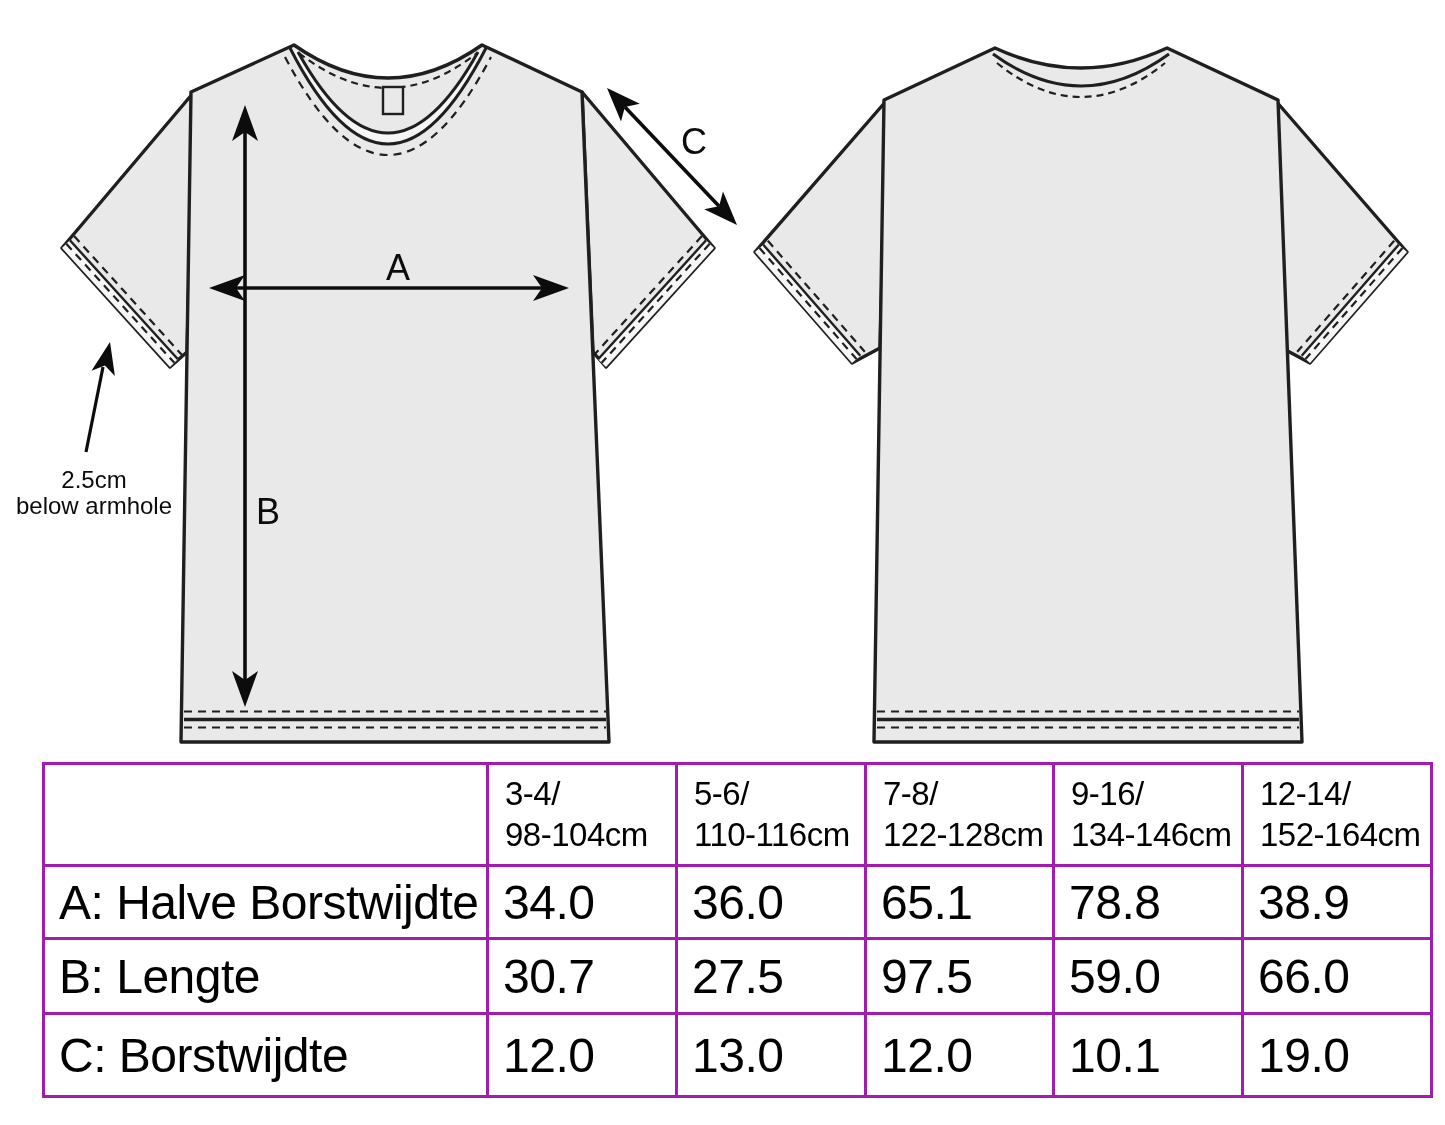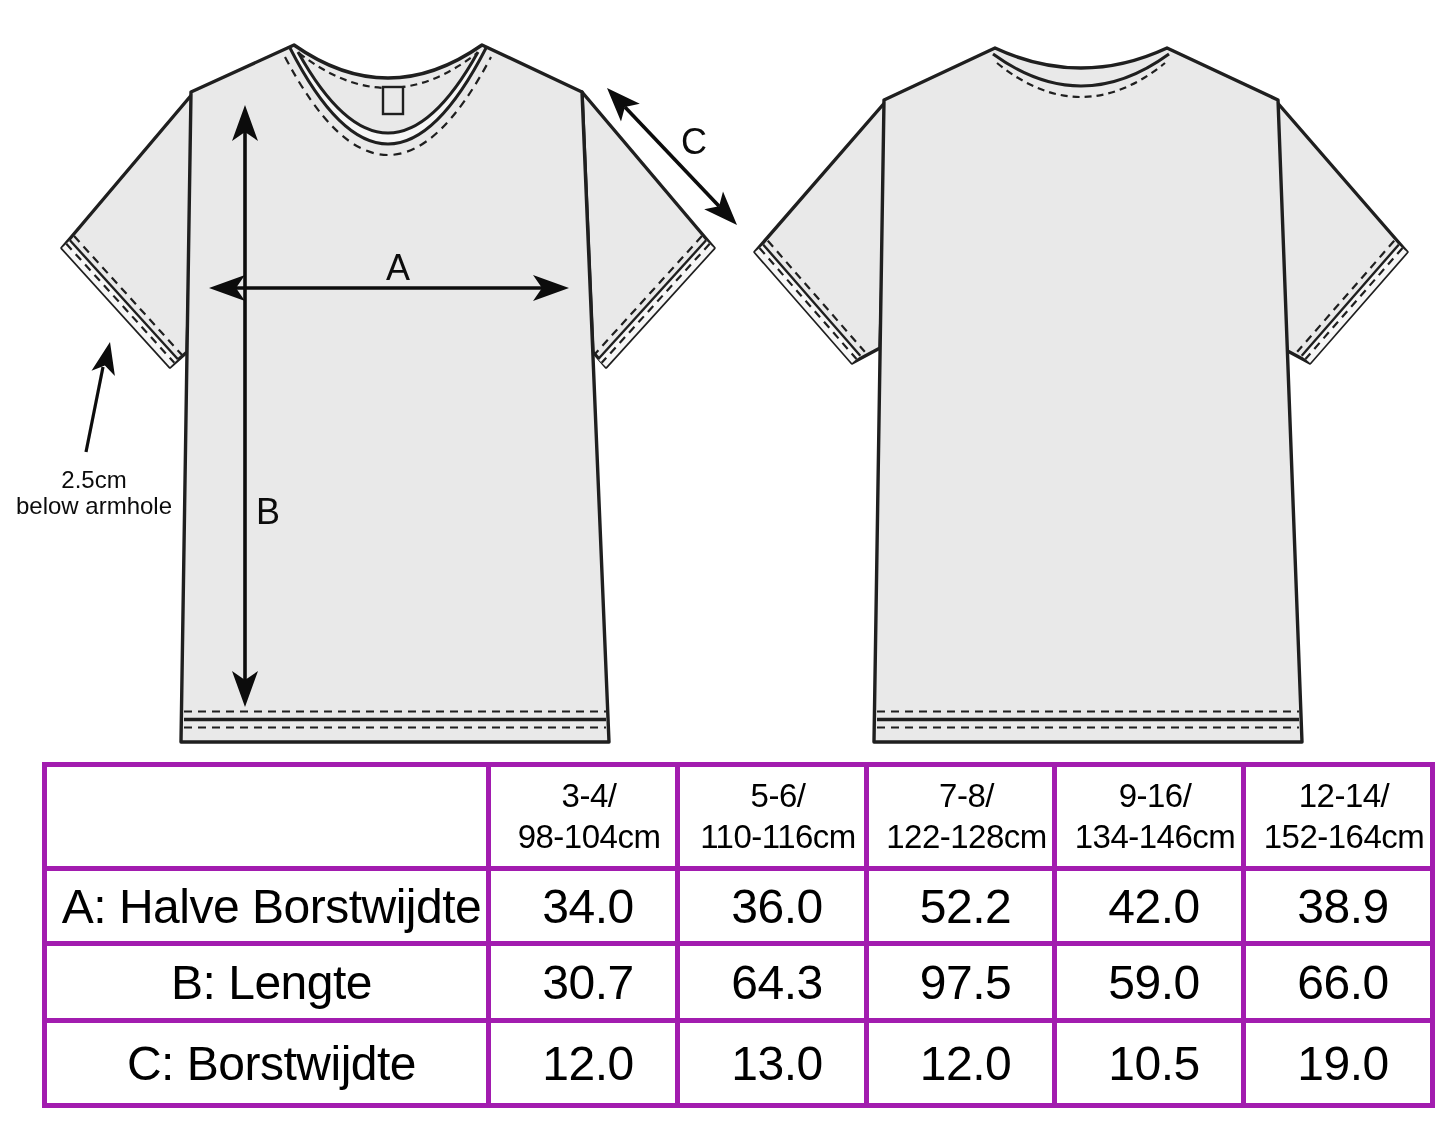--- a/index.html
+++ b/index.html
@@ -11,21 +11,21 @@
   .ln{fill:none;stroke:#1f1f1f;stroke-width:3;}
   .ln-thin{fill:none;stroke:#1f1f1f;stroke-width:2.4;}
   .dash{fill:none;stroke:#1f1f1f;stroke-width:2.2;stroke-dasharray:8 6;}
   .dash2{fill:none;stroke:#1f1f1f;stroke-width:2.2;stroke-dasharray:7 5;}
   .arrow-shaft{stroke:#0c0c0c;stroke-width:3.6;fill:none;}
   .arrow-head{fill:#0c0c0c;stroke:none;}
   .measure-label{font-size:36px;fill:#0c0c0c;}
   .note-label{font-size:24px;fill:#0c0c0c;}
   #size-table{position:absolute;left:42px;top:762px;width:1388px;table-layout:fixed;
               border-collapse:collapse;}
-  #size-table td{border:5px solid #a21caf;vertical-align:middle;overflow:hidden;text-align:center;}
+  #size-table td{border:3px solid #a21caf;vertical-align:middle;overflow:hidden;}
   #size-table tr.hdr td{height:95px;font-size:33px;line-height:1.22;letter-spacing:-0.5px;
               white-space:pre-line;padding:2px 4px 2px 16px;}
   #size-table tr.row-a td{height:70px;}
   #size-table tr.row-b td{height:72px;}
   #size-table tr.row-c td{height:80px;}
   #size-table tr:not(.hdr) td{font-size:48px;letter-spacing:-0.5px;padding:0 4px 0 14px;}
 </style>
 </head>
 <body>
 
@@ -133,35 +133,35 @@
 122-128cm</td>
       <td>9-16/
 134-146cm</td>
       <td>12-14/
 152-164cm</td>
     </tr>
     <tr class="row-a">
       <td>A: Halve Borstwijdte</td>
       <td>34.0</td>
       <td>36.0</td>
-      <td>52.2</td>
-      <td>42.0</td>
+      <td>65.1</td>
+      <td>78.8</td>
       <td>38.9</td>
     </tr>
     <tr class="row-b">
       <td>B: Lengte</td>
       <td>30.7</td>
-      <td>64.3</td>
+      <td>27.5</td>
       <td>97.5</td>
       <td>59.0</td>
       <td>66.0</td>
     </tr>
     <tr class="row-c">
       <td>C: Borstwijdte</td>
       <td>12.0</td>
       <td>13.0</td>
       <td>12.0</td>
-      <td>10.5</td>
+      <td>10.1</td>
       <td>19.0</td>
     </tr>
   </tbody>
     </table>
 </div>
 
 </body></html>

